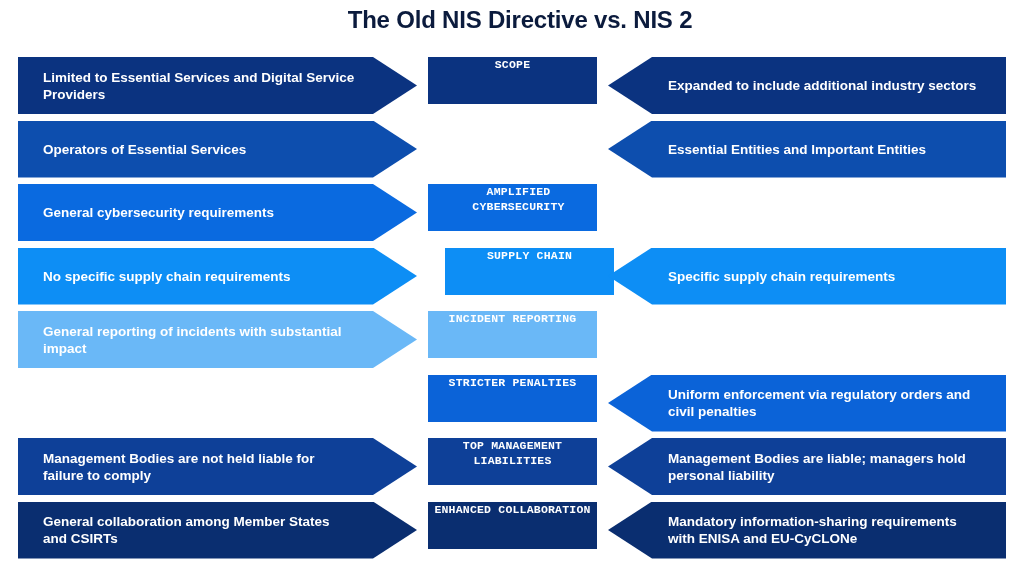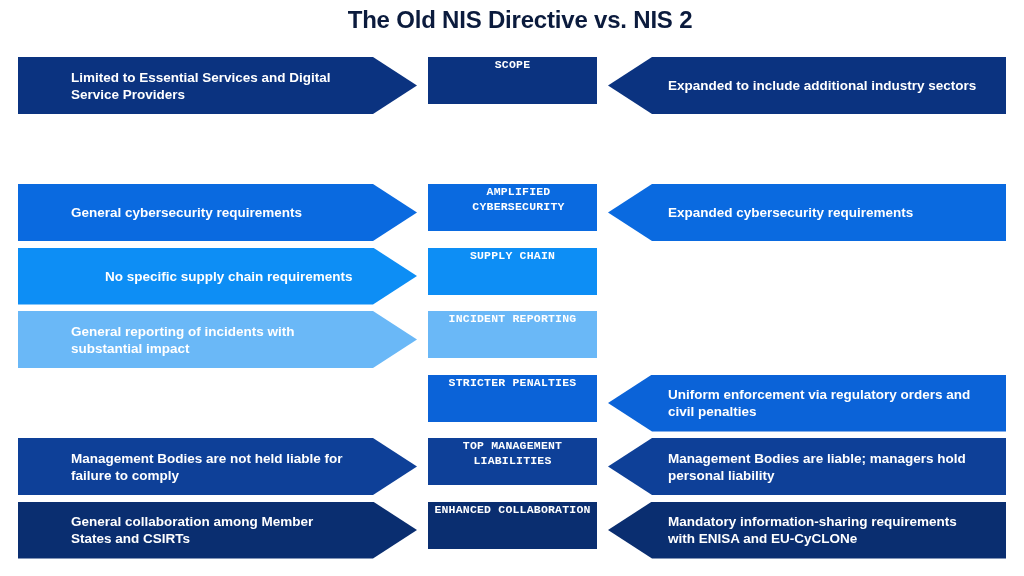--- a/index.html
+++ b/index.html
@@ -49,21 +49,20 @@
     clip-path: polygon(0 0, calc(100% - 44px) 0, 100% 50%, calc(100% - 44px) 100%, 0 100%);
   }
   .cell-left .txt {
     padding-left:25px;
     padding-right:60px;
     color:#ffffff;
     font-size:13.5px;
     font-weight:bold;
     line-height:17px;
     text-align:left;
-    margin-left:28px;
   }
 
   
   .cell-center {
     position:absolute;
     left:428px; top:0;
     width:169px; height:47px;
     display:flex;
     justify-content:center;
     font-family:Liberation Mono, monospace;
@@ -112,38 +111,44 @@
           <span class="txt">Limited to Essential Services and Digital Service Providers</span>
         </div>
         <div class="cell-center" style="background: rgb(11, 51, 128);">
           <span class="txt">SCOPE</span>
         </div>
         <div class="cell-right" style="background: rgb(11, 51, 128);">
           <span class="txt">Expanded to include additional industry sectors</span>
         </div>
       </div>
       <div class="row" style="top: 120.5px;">
+        <div class="cell-left" style="background: rgb(13, 78, 174);">
+          <span class="txt">Operators of Essential Services</span>
+        </div>
+        <div class="cell-right" style="background: rgb(13, 78, 174);">
+          <span class="txt">Essential Entities and Important Entities</span>
+        </div>
       </div>
       <div class="row" style="top: 184px;">
         <div class="cell-left" style="background: rgb(10, 106, 224);">
           <span class="txt">General cybersecurity requirements</span>
         </div>
         <div class="cell-center" style="background: rgb(10, 106, 224); padding-left: 12px;">
           <span class="txt">AMPLIFIED CYBERSECURITY</span>
         </div>
-        <div class="cell-right" style="background: rgb(10, 106, 224);">
-          <span class="txt">Expanded cybersecurity requirements</span>
-        </div>
       </div>
       <div class="row" style="top: 247.5px;">
-        <div class="cell-left" style="background: rgb(13, 142, 245); padding-left: 34px;">
+        <div class="cell-left" style="background: rgb(13, 142, 245);">
           <span class="txt">No specific supply chain requirements</span>
         </div>
-        <div class="cell-center" style="background: rgb(13, 142, 245);">
+        <div class="cell-center" style="background: rgb(13, 142, 245); margin-left: 17px;">
           <span class="txt">SUPPLY CHAIN</span>
+        </div>
+        <div class="cell-right" style="background: rgb(13, 142, 245);">
+          <span class="txt">Specific supply chain requirements</span>
         </div>
       </div>
       <div class="row" style="top: 311px;">
         <div class="cell-left" style="background: rgb(106, 184, 247);">
           <span class="txt">General reporting of incidents with substantial impact</span>
         </div>
         <div class="cell-center" style="background: rgb(106, 184, 247);">
           <span class="txt">INCIDENT REPORTING</span>
         </div>
       </div>

